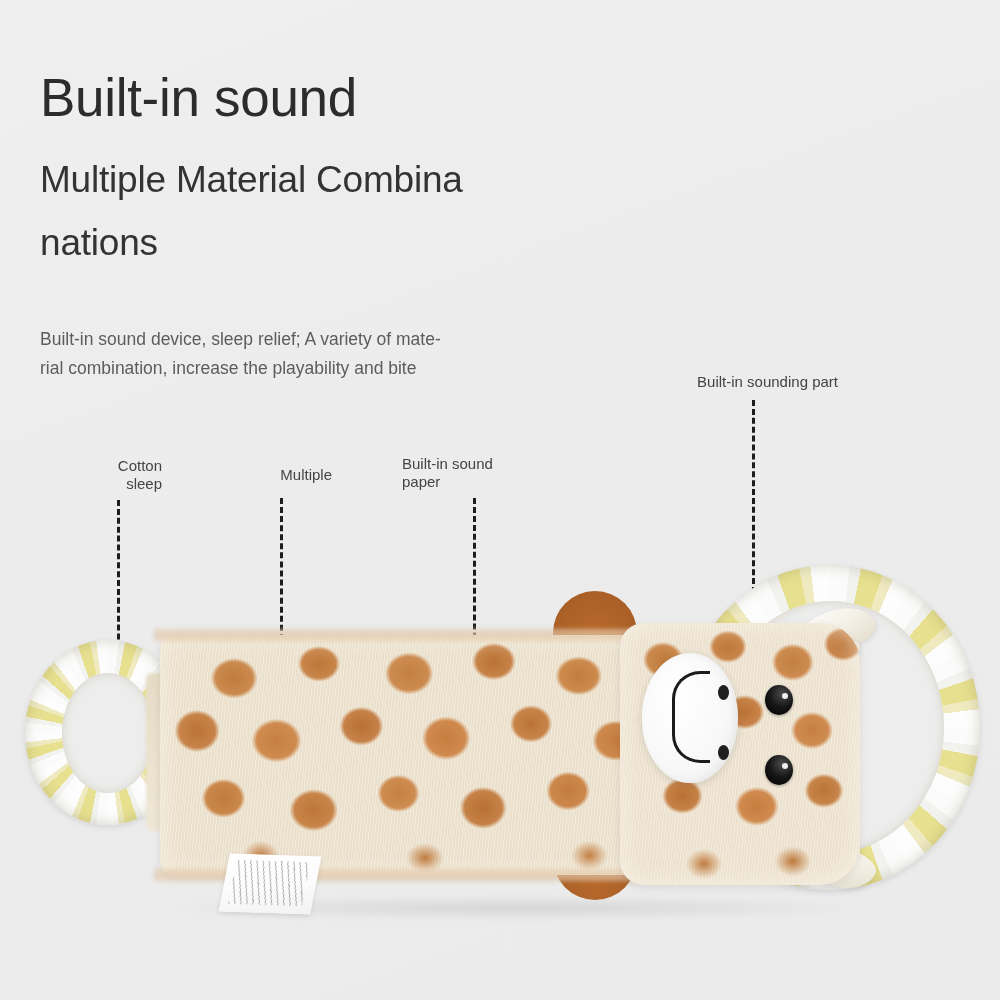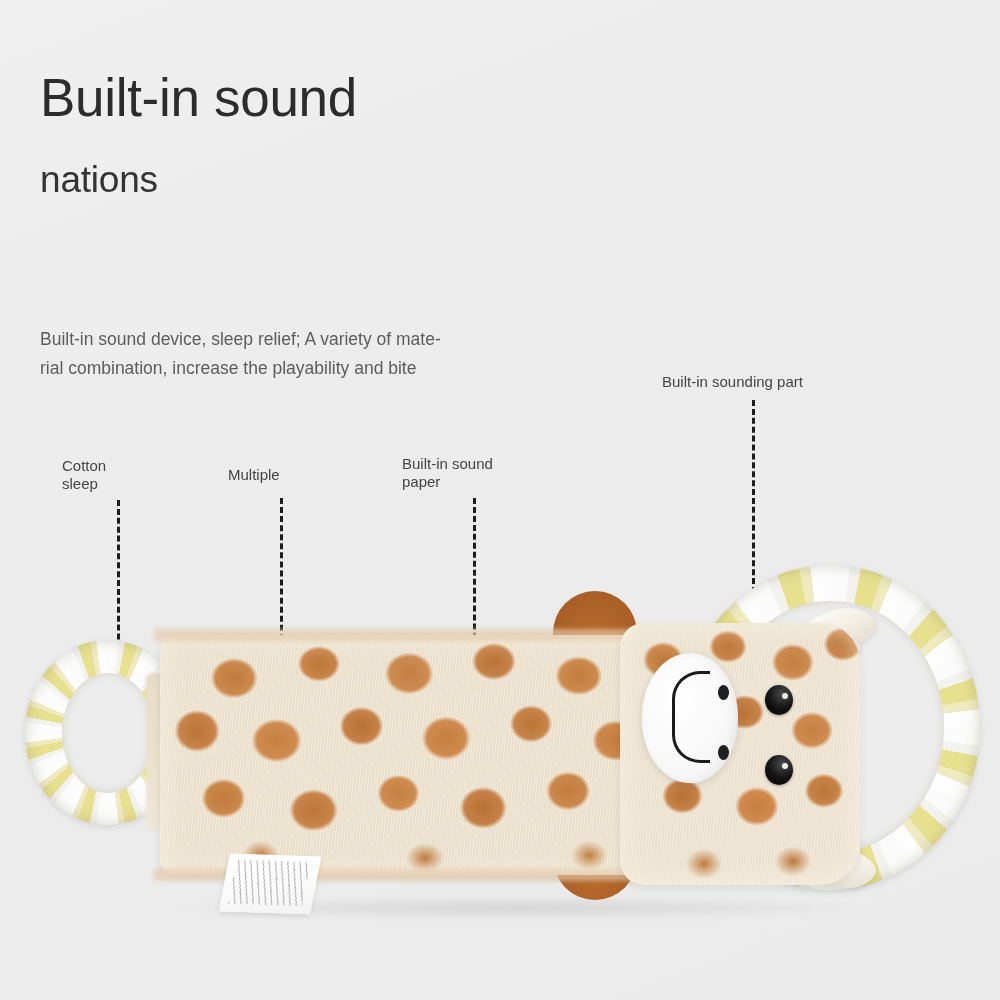--- a/index.html
+++ b/index.html
@@ -28,21 +28,21 @@
   }
   .subtitle .clipline { display:block; white-space:nowrap; }
   .subtitle .clipline.first { width:500px; overflow:hidden; text-overflow:clip; }
   .desc {
     position:absolute; left:40px; top:286px; width:520px;
     font-size:17.5px; line-height:29px; color:#5c5c5c;margin-top:39px;
   }
   .desc span { display:block; white-space:nowrap; }
 
   
-  .callout { position:absolute; font-size:15px; line-height:18px; color:#444; text-align:left; }
+  .callout { position:absolute; font-size:15px; line-height:18px; color:#444; text-align:right; }
   .callout.c0 { left:62px;  top:457px; width:100px; }
   .callout.c1 { left:228px; top:466px; width:104px; }
   .callout.c2 { left:402px; top:455px; width:132px; text-align:left; }
   .callout.c3 { left:662px; top:373px; width:176px; }
 
   
   .leader {
     position:absolute; width:0;
     border-left:3px dashed #1d1d1d;
   }
@@ -225,20 +225,21 @@
   }
 </style>
 </head>
 <body>
 
 <div id="stage">
 
   <div class="title">Built-in sound</div>
 
   <div class="subtitle">
+    <span class="clipline first">Multiple Material Combina</span>
     <span class="clipline">nations</span>
   </div>
 
   <div class="desc">
     <span>Built-in sound device, sleep relief; A variety of mate-</span>
     <span>rial combination, increase the playability and bite</span>
   </div>
 
   <div class="callout c0">
     <div>Cotton</div>

